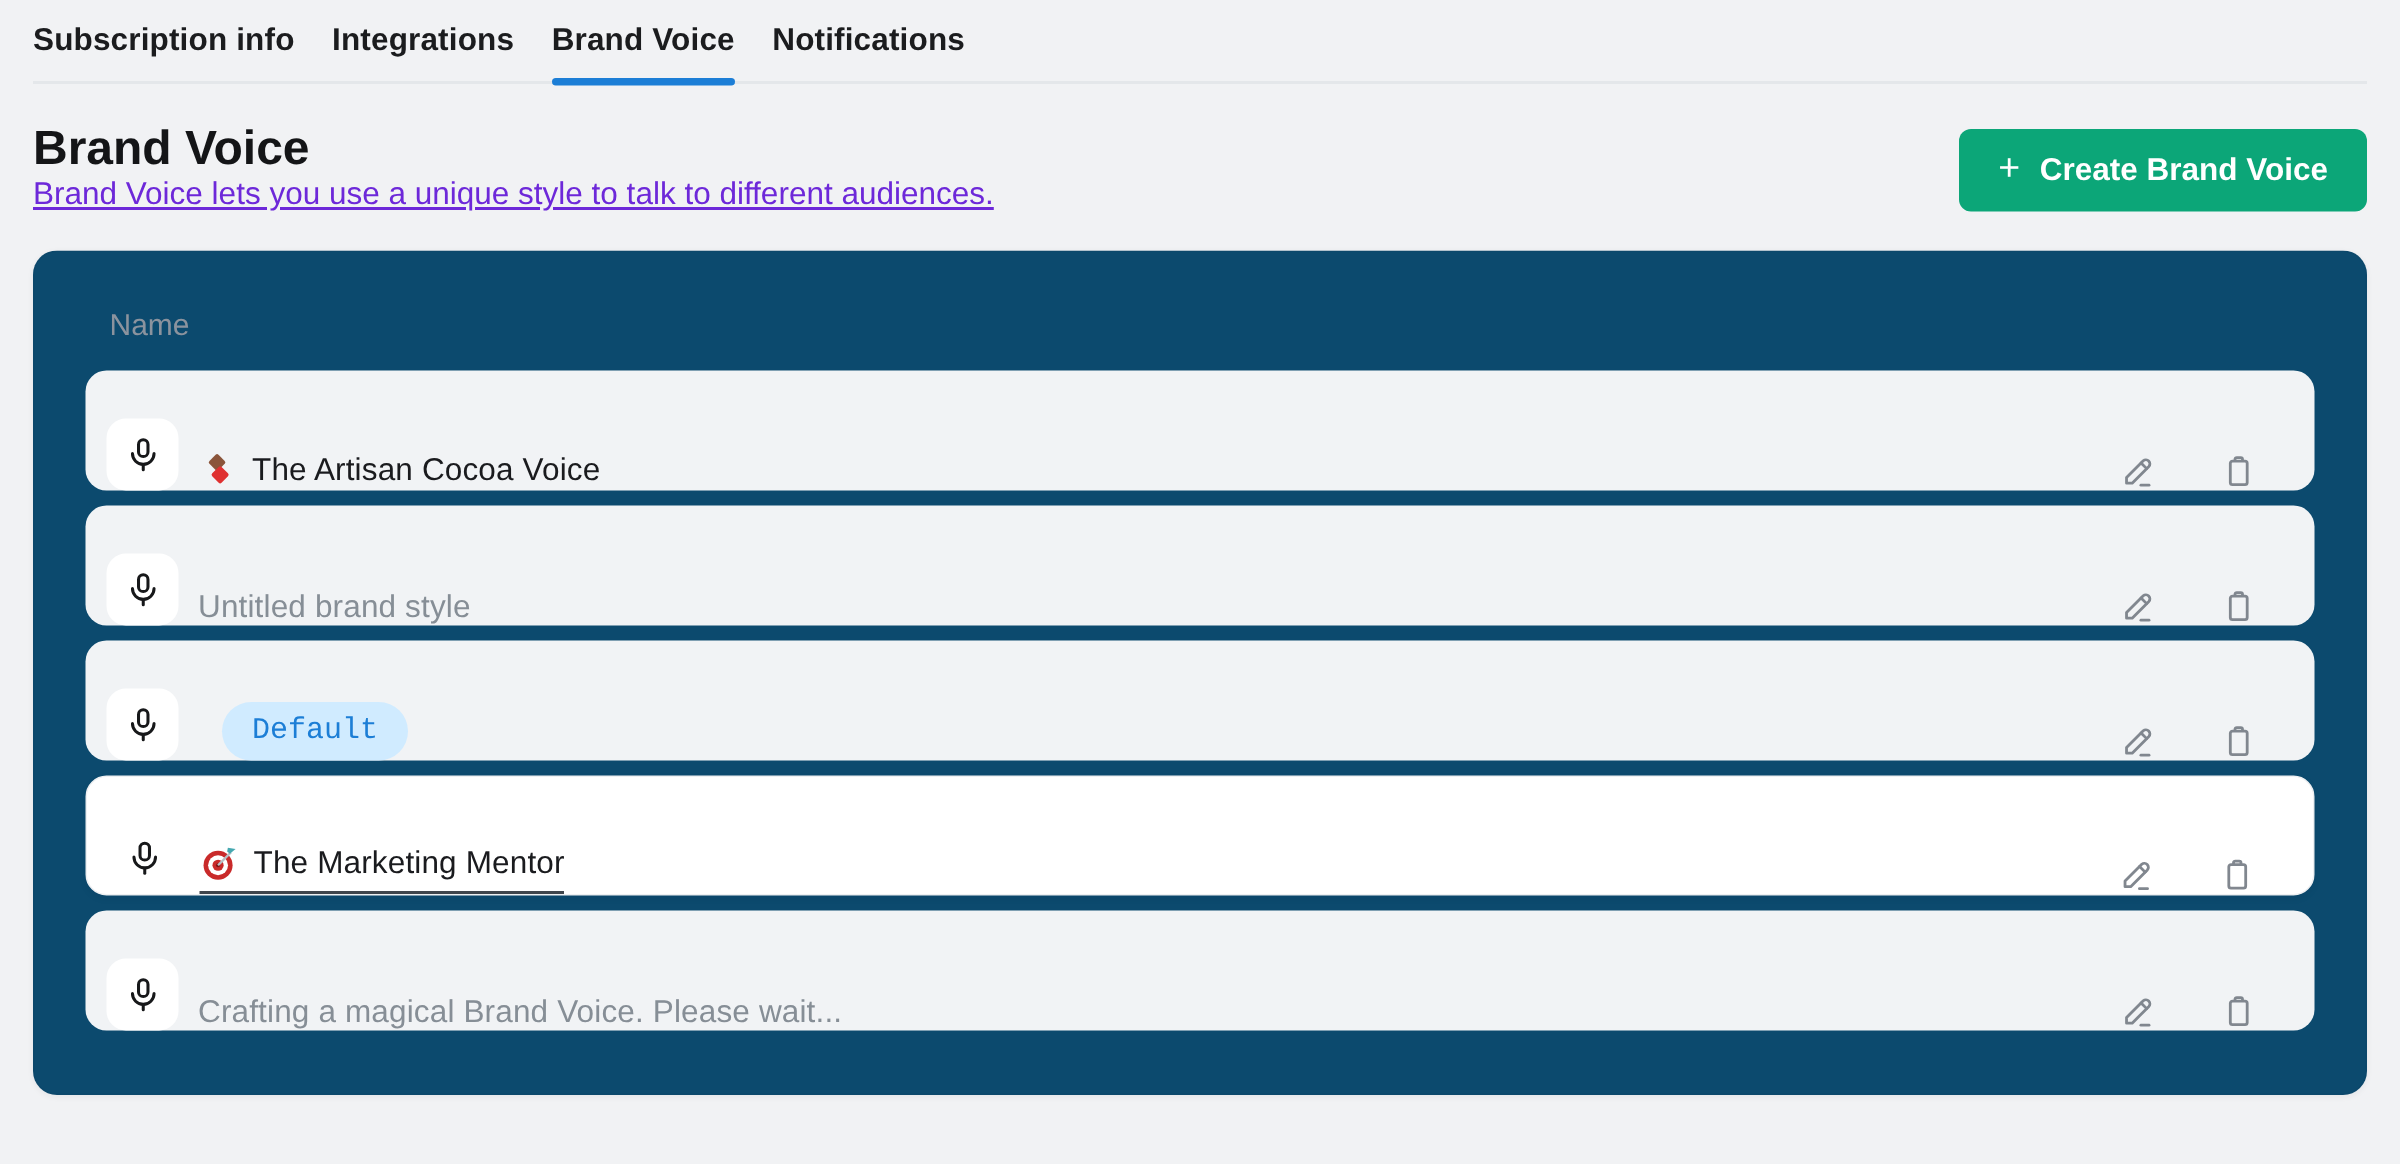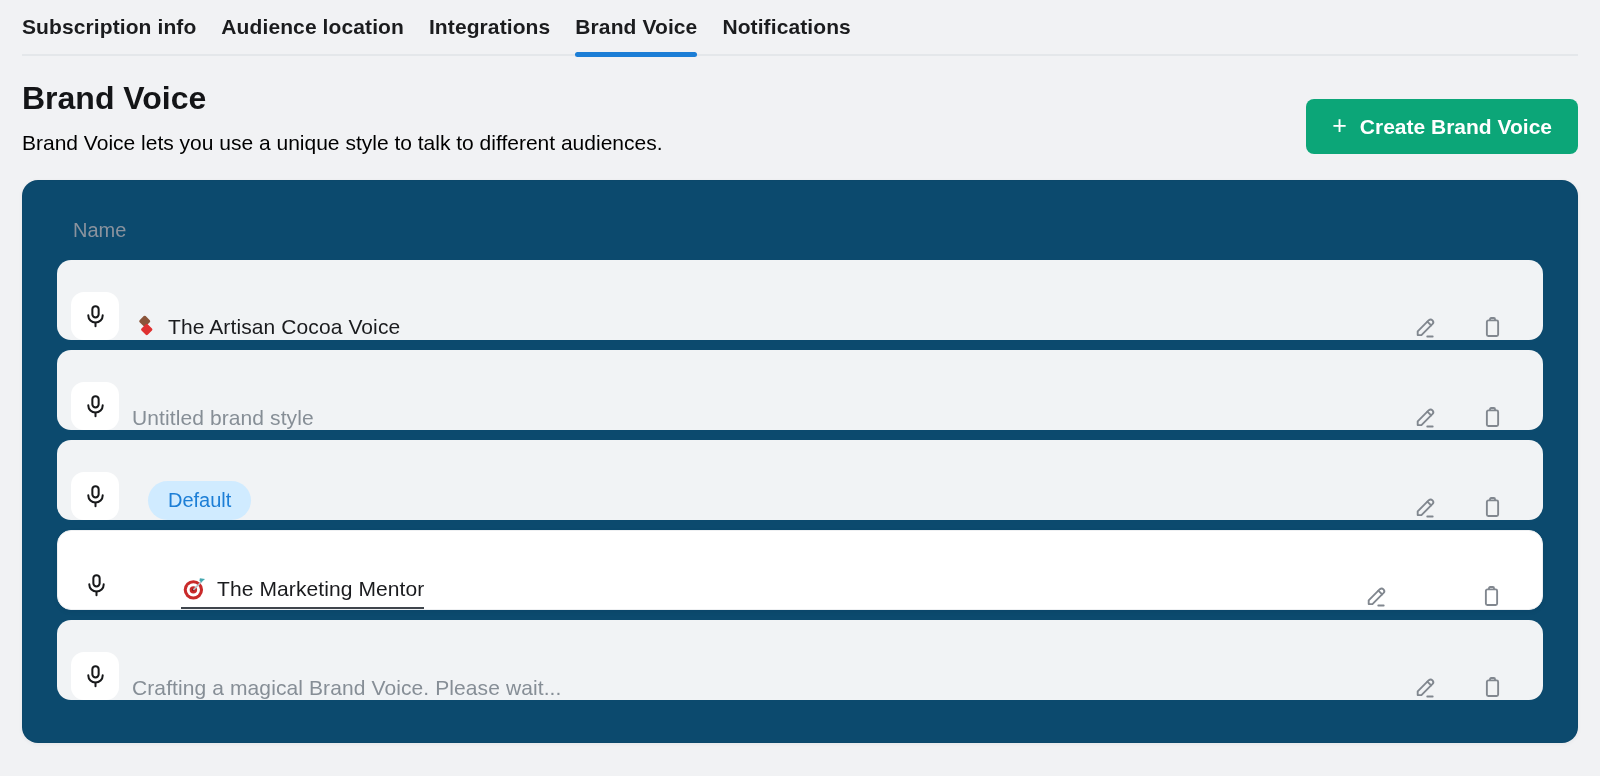--- a/index.html
+++ b/index.html
@@ -30,21 +30,21 @@
     height:5px; border-radius:3px; background:#1c7ed6;
   }
 
   
   .page-main { padding:0 22px; }
   .header-row {
     display:flex; justify-content:space-between; align-items:flex-end;
     margin-top:24px;
   }
   .page-title { font-size:32px; font-weight:700; color:#141517; }
-  .page-subtitle { margin-top:14px; font-size:21px; color:#000000; }
+  .page-subtitle { margin-top:1px; font-size:21px; color:#6d28d9;text-decoration:underline; }
   .create-btn {
     display:inline-flex; align-items:center; gap:13px;
     height:55px; padding:0 26px;
     background:#0ca678; color:#ffffff;
     border:none; border-radius:8px;
     font-family:inherit; font-size:21px; font-weight:700;
     cursor:pointer;
     margin-bottom:1px;
   }
   .create-btn .plus { font-size:25px; font-weight:400; line-height:1; position:relative; top:-1px; }
@@ -69,21 +69,20 @@
     background:#f1f3f5;
     padding:0 38px 0 14px;
     margin-bottom:10px;
     cursor:pointer;
   }
   .row:last-child { margin-bottom:0; }
   .row.hovered {
     background:#ffffff;
     border:1px solid #eef0f2;
     box-shadow:0 2px 5px rgba(20,25,35,0.05);
-    gap:48px;
   }
 
   .mic-box {
     flex:none; width:48px; height:48px; border-radius:13px;
     background:#ffffff; color:#17181a;
     display:flex; align-items:center; justify-content:center;
     margin-right:13px;
   }
   .mic-box svg { width:27px; height:27px; }
 
@@ -91,39 +90,38 @@
   .name-wrap.underlined { border-bottom:2px solid #3f454c; padding-bottom:5px; }
   .emoji-icon { width:27px; height:27px; display:inline-block; }
   .row-name { font-size:21px; color:#1a1b1e; letter-spacing:.1px; }
   .row-name.muted { color:#868e96; }
 
   .badge {
     margin-left:16px;
     display:inline-flex; align-items:center;
     height:39px; padding:0 20px; border-radius:20px;
     background:#d0ebff; color:#1c7ed6;
-    font-size:20px; font-weight:500;
+    font-size:20px; font-weight:500;font-family:Liberation Mono, monospace;
   }
 
   .spacer { flex:1; }
   .icon-btn {
     background:none; border:none; cursor:pointer;
     color:#81878f; padding:0;
     width:26px; height:26px;
     display:flex; align-items:center; justify-content:center;
   }
   .icon-btn + .icon-btn { margin-left:41px; }
   .icon-btn svg { width:25px; height:25px; }
 </style>
 </head>
 <body>
 
 <nav class="tabbar">
   <button class="tab">Subscription info</button>
-  <button class="tab">Audience location</button>
   <button class="tab">Integrations</button>
   <button class="tab active">Brand Voice</button>
   <button class="tab">Notifications</button>
 </nav>
 
 <main class="page-main">
 
   <div class="header-row">
     <div>
       <h1 class="page-title">Brand Voice</h1>

